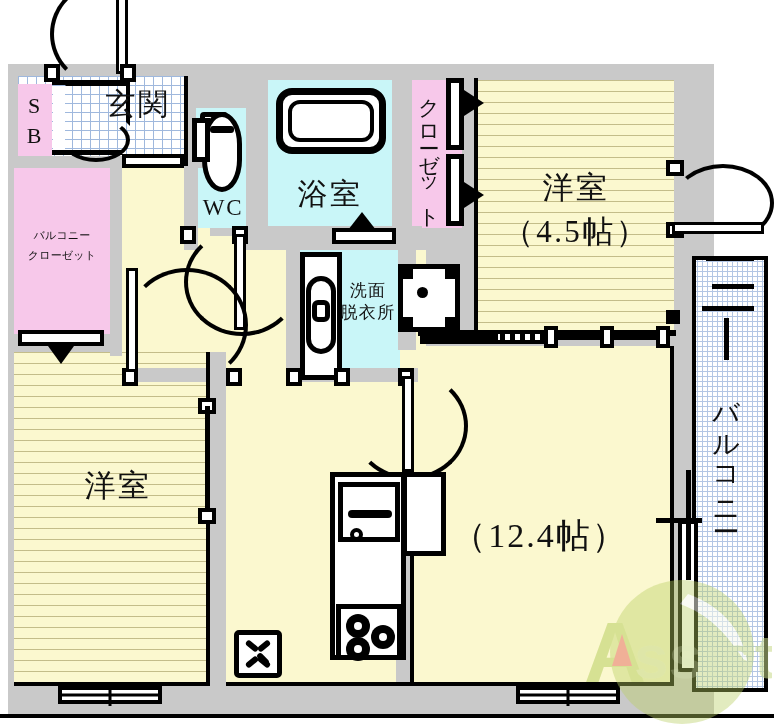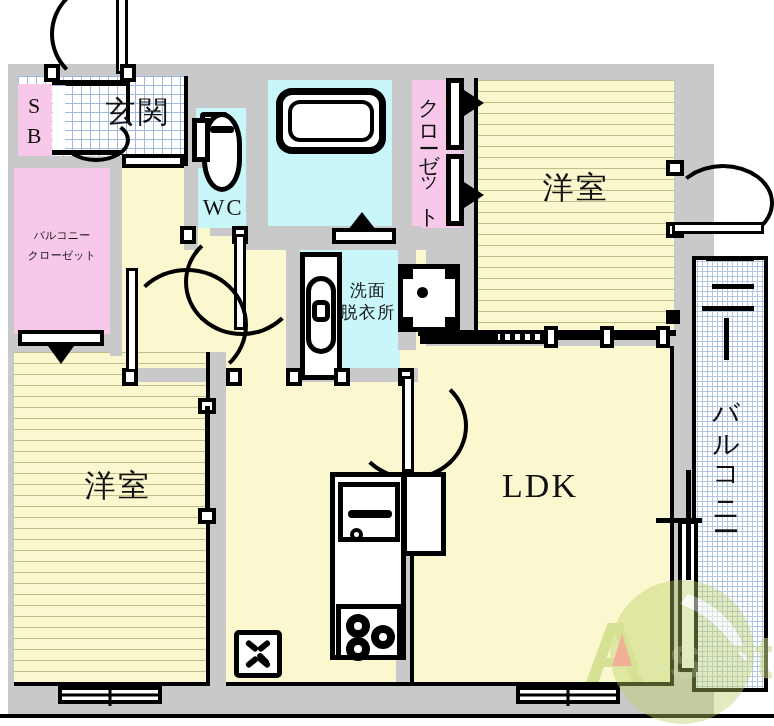--- a/index.html
+++ b/index.html
@@ -281,38 +281,40 @@
   <div class="ab blk" style="left:706px;top:256px;width:48px;height:5px;"></div>
   <div class="ab blk" style="left:712px;top:284px;width:42px;height:5px;"></div>
   <div class="ab blk" style="left:702px;top:306px;width:52px;height:5px;"></div>
   <div class="ab blk" style="left:724px;top:318px;width:5px;height:42px;"></div>
 
   <div class="ab blk" style="left:666px;top:310px;width:14px;height:14px;"></div>
 
   <div class="lbl sml" style="left:18px;top:94px;width:34px;font-size:22px;">S</div>
   <div class="lbl sml" style="left:18px;top:124px;width:34px;font-size:22px;">B</div>
 
-  <div class="lbl big" style="left:90px;top:96px;width:96px;">玄関</div>
+  <div class="lbl big" style="left:90px;top:88px;width:96px;">玄関</div>
 
   <div class="lbl xsml" style="left:10px;top:230px;width:104px;">バルコニー</div>
   <div class="lbl xsml" style="left:10px;top:250px;width:104px;">クローゼット</div>
 
   <div class="lbl" style="left:196px;top:196px;width:54px;font-size:23px;">WC</div>
 
+  <div class="lbl big" style="left:270px;top:178px;width:120px;">浴室</div>
 
   <div class="lbl sml" style="left:336px;top:282px;width:64px;font-size:17px;">洗面</div>
   <div class="lbl sml" style="left:336px;top:304px;width:64px;font-size:17px;">脱衣所</div>
 
   <div class="lbl-v" style="left:418px;top:84px;font-size:21px;">クローゼット</div>
 
   <div class="lbl" style="left:500px;top:172px;width:152px;font-size:31px;">洋室</div>
+  <div class="lbl" style="left:488px;top:216px;width:176px;font-size:31px;">（4.5帖）</div>
 
   <div class="lbl" style="left:42px;top:470px;width:152px;font-size:31px;">洋室</div>
 
-  <div class="lbl ldk" style="left:440px;top:468px;width:200px;">LDK</div>
+  <div class="lbl ldk" style="left:418px;top:518px;width:244px;">（12.4帖）</div>
 
   <div class="lbl-v" style="left:712px;top:382px;font-size:27px;">バルコニー</div>
 
   <svg id="wm" viewBox="0 0 196 150">
     <circle cx="106" cy="78" r="72" fill="#b9cf63" opacity="0.75"></circle>
     <path d="M112 20 C 150 34 168 60 172 92 C 150 58 132 40 104 30 Z" fill="#ffffff" opacity="0.85"></path>
     <text x="8" y="108" font-family="Liberation Sans, sans-serif" font-size="86" font-weight="bold" fill="#b9cf63">A</text>
     <path d="M36 92 L46 60 L56 92 Z" fill="#e8776b"></path>
     <text x="58" y="104" font-family="Liberation Sans, sans-serif" font-size="62" font-weight="bold" fill="#c8d98a">ssist</text>
   </svg>

